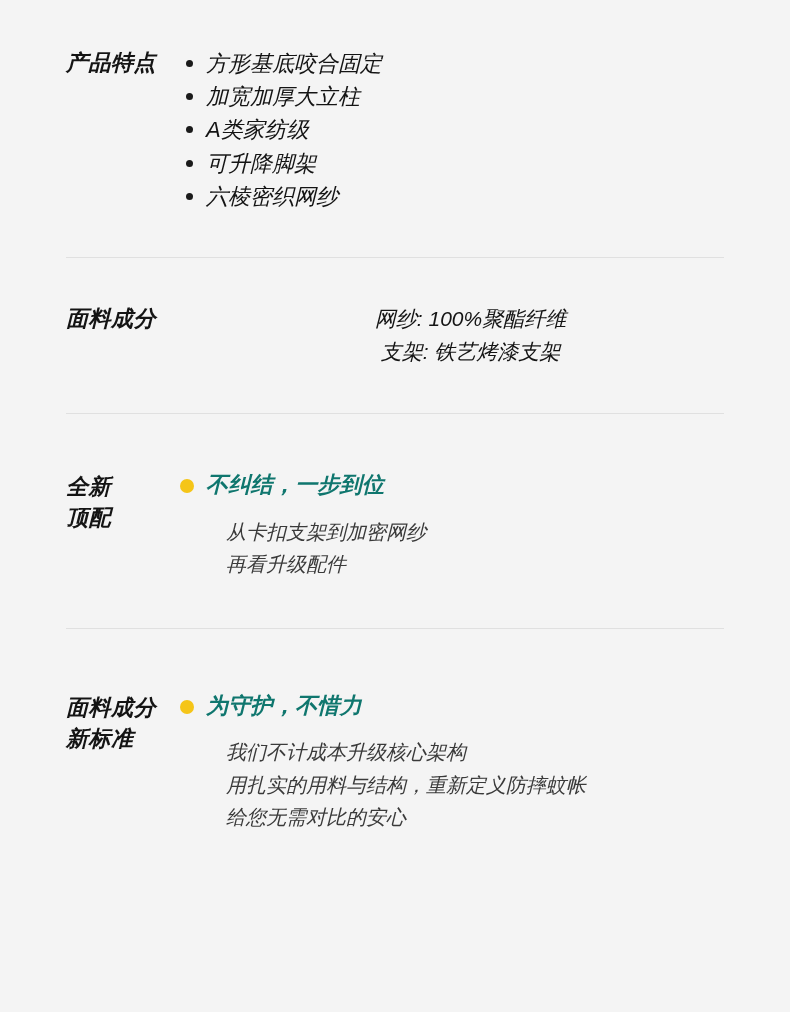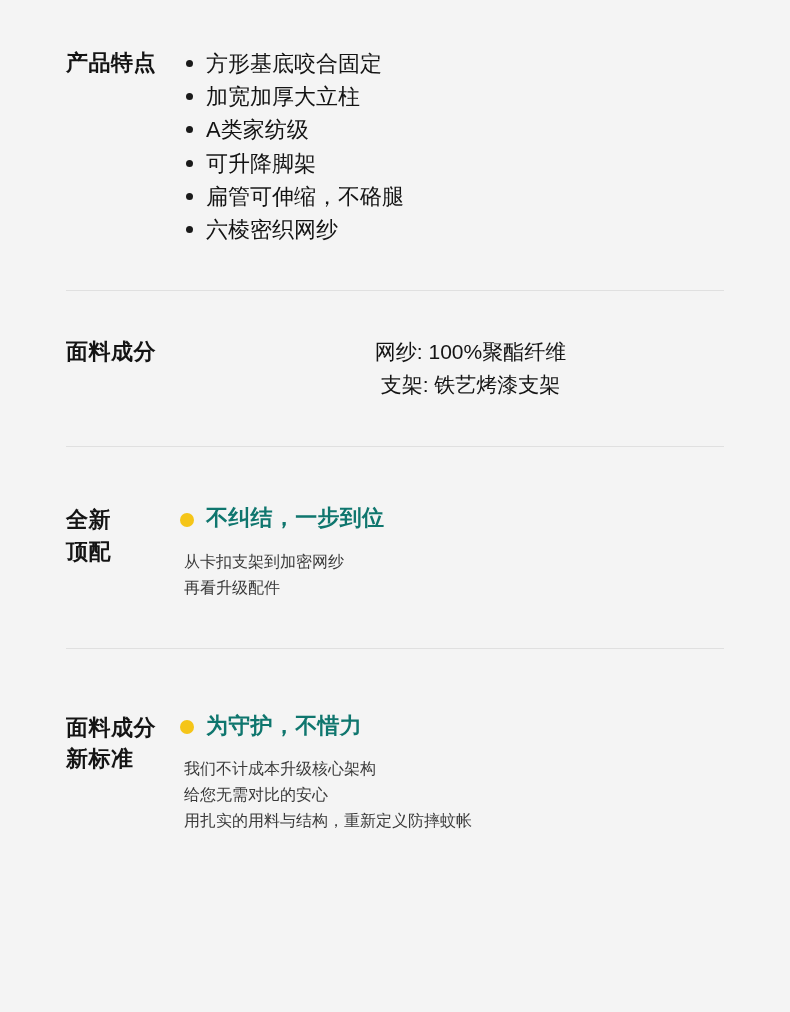--- a/index.html
+++ b/index.html
@@ -19,20 +19,21 @@
     width: 790px;
     height: 1012px;
     box-sizing: border-box;
     padding: 0;
   }
 
   .section {
     display: flex;
     align-items: flex-start;
     box-sizing: border-box;
+    font-style: italic;
   }
   .sec-label {
     width: 180px;
     flex: 0 0 180px;
     padding-left: 66px;
     box-sizing: border-box;
     font-size: 22px;
     font-weight: bold;
     line-height: 1.42;
     color: #141414;
@@ -113,39 +114,39 @@
     font-size: 22px;
     font-weight: bold;
     color: #0f766e;
     line-height: 1.3;
     letter-spacing: 0.3px;
   }
   .sub-lines {
     padding-left: 4px;
   }
   .sub-lines div {
-    font-size: 16px;
+    font-size: 20px;
     line-height: 1.62;
     color: #3a3a3a;
+    margin-left: 42px;
   }
 </style>
 </head>
 <body>
 
 <div class="page">
 
   <div class="section s1">
     <div class="sec-label">产品特点</div>
     <div class="sec-body">
       <ul class="feature-list">
         <li>方形基底咬合固定</li>
         <li>加宽加厚大立柱</li>
         <li>A类家纺级</li>
         <li>可升降脚架</li>
-        <li>扁管可伸缩，不硌腿</li>
         <li>六棱密织网纱</li>
       </ul>
     </div>
   </div>
 
   <div class="divider d1"></div>
 
   <div class="section s2">
     <div class="sec-label">面料成分</div>
     <div class="sec-body">
@@ -180,19 +181,19 @@
       <span>面料成分</span>
       <span class="line2">新标准</span>
     </div>
     <div class="sec-body">
       <div class="head-row">
         <span class="dot" style="background:#f5c518"></span>
         <span class="head-text">为守护，不惜力</span>
       </div>
       <div class="sub-lines">
         <div>我们不计成本升级核心架构</div>
+        <div>用扎实的用料与结构，重新定义防摔蚊帐</div>
         <div>给您无需对比的安心</div>
-        <div>用扎实的用料与结构，重新定义防摔蚊帐</div>
       </div>
     </div>
   </div>
 
 </div>
 
 </body></html>

